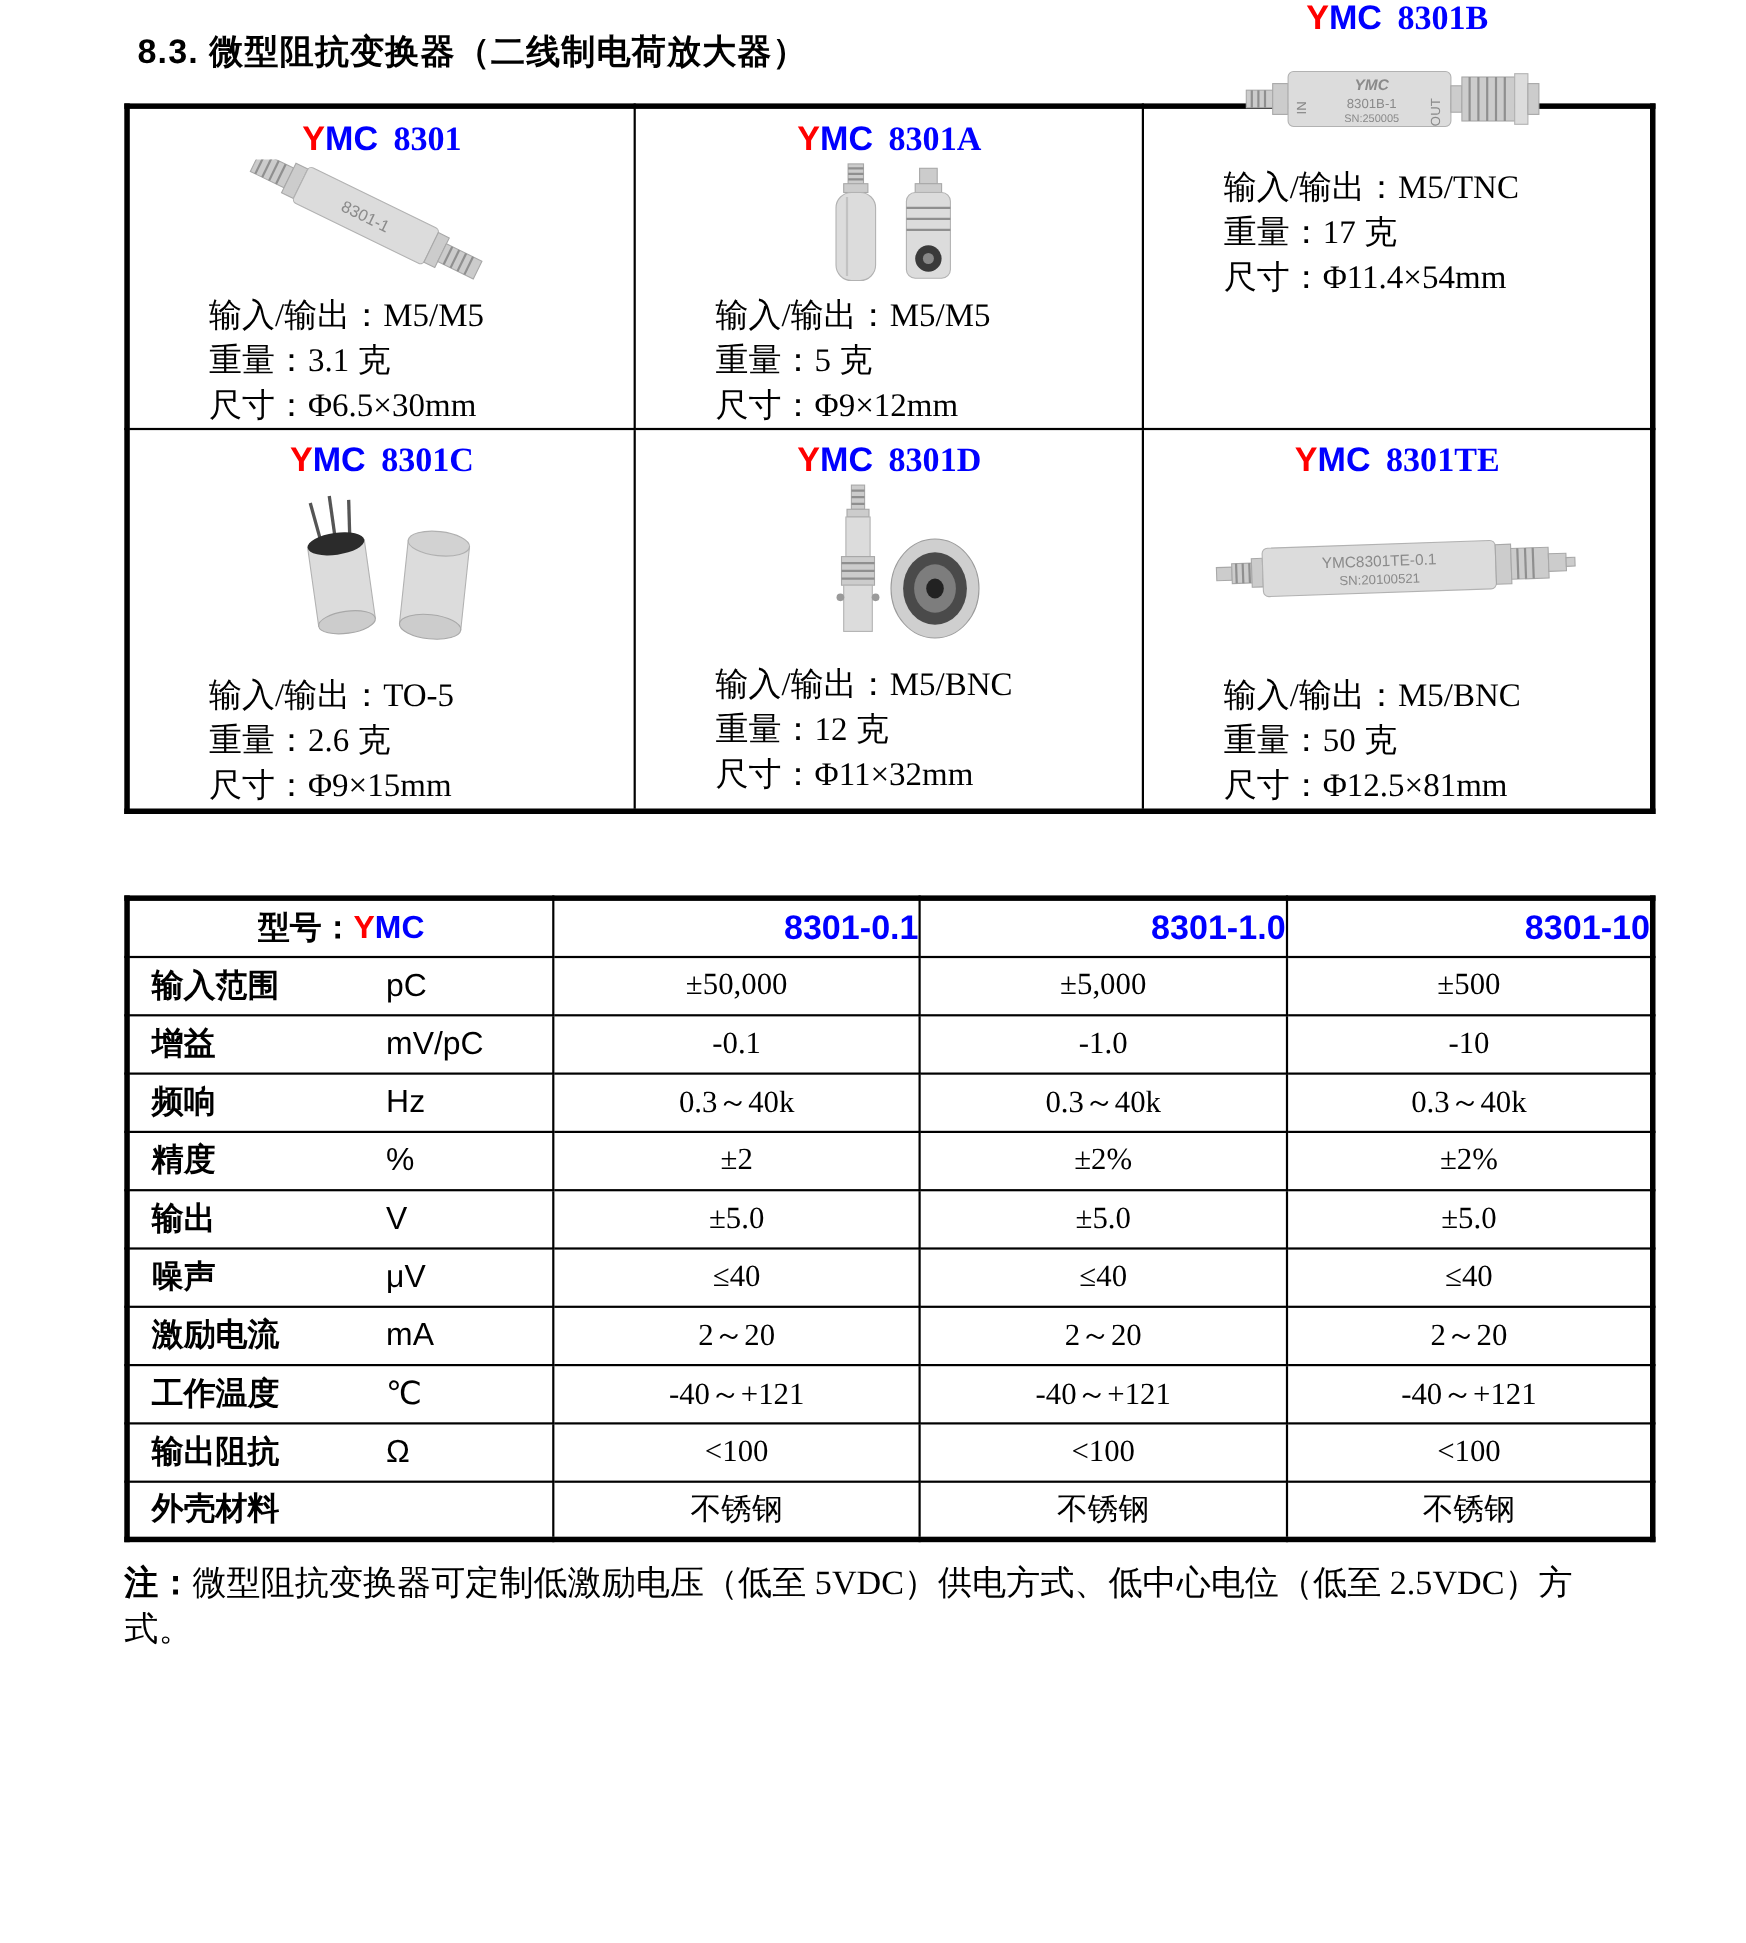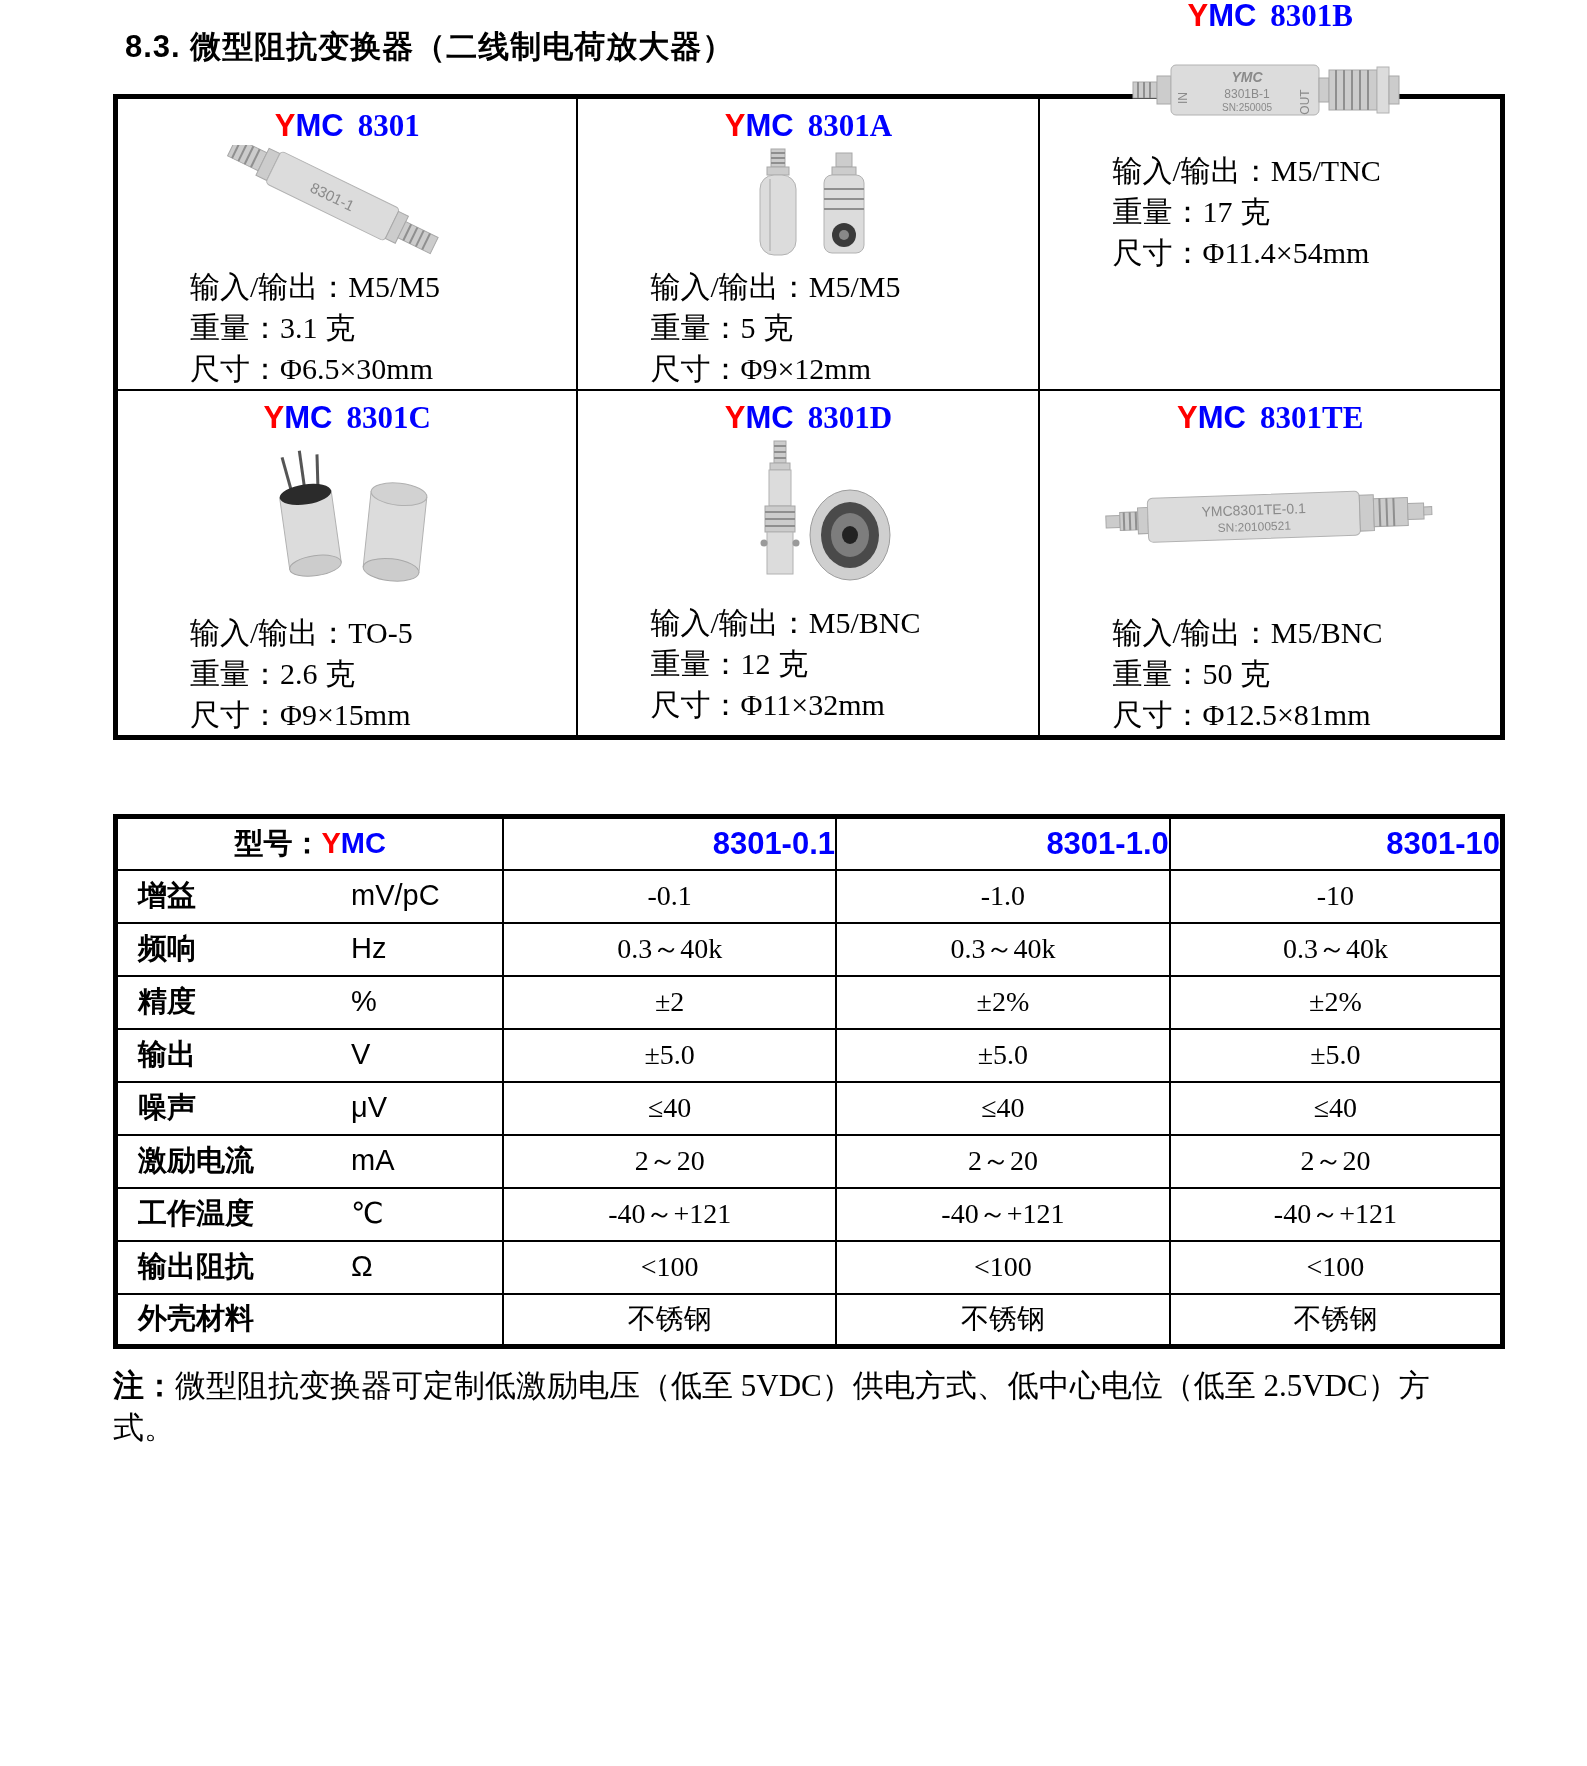--- a/index.html
+++ b/index.html
@@ -293,20 +293,26 @@
         <col style="width:332px">
       </colgroup>
     <tbody>
         <tr>
       <td class="lcell head"><span class="hlabel">型号：</span><span class="brand-y">Y</span><span class="brand-mc">MC</span></td>
       <td class="mhead">8301-0.1</td>
       <td class="mhead">8301-1.0</td>
       <td class="mhead">8301-10</td>
     </tr>
     <tr>
+      <td class="lcell"><span class="zh">输入范围</span><span class="unit">pC</span></td>
+      <td class="vcell">±50,000</td>
+      <td class="vcell">±5,000</td>
+      <td class="vcell">±500</td>
+    </tr>
+    <tr>
       <td class="lcell"><span class="zh">增益</span><span class="unit">mV/pC</span></td>
       <td class="vcell">-0.1</td>
       <td class="vcell">-1.0</td>
       <td class="vcell">-10</td>
     </tr>
     <tr>
       <td class="lcell"><span class="zh">频响</span><span class="unit">Hz</span></td>
       <td class="vcell">0.3～40k</td>
       <td class="vcell">0.3～40k</td>
       <td class="vcell">0.3～40k</td>

